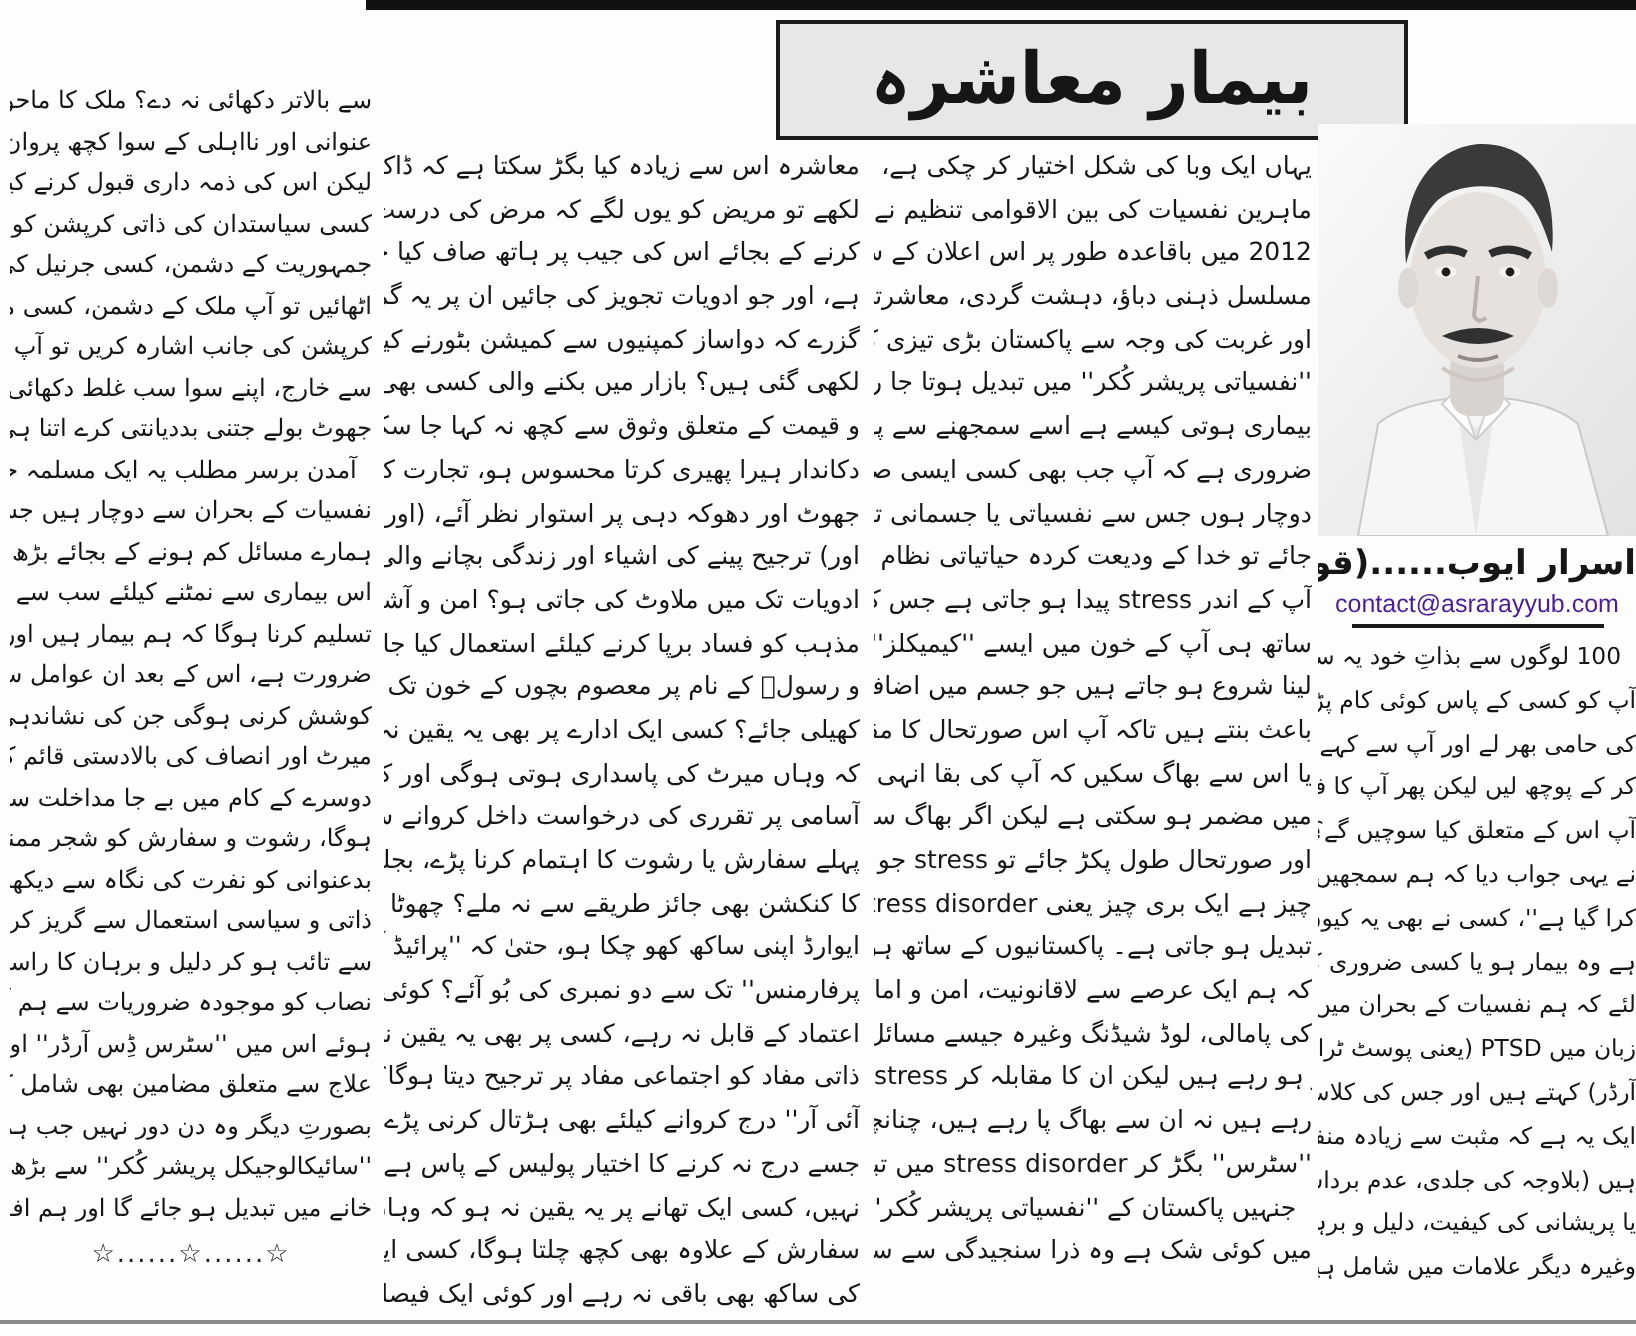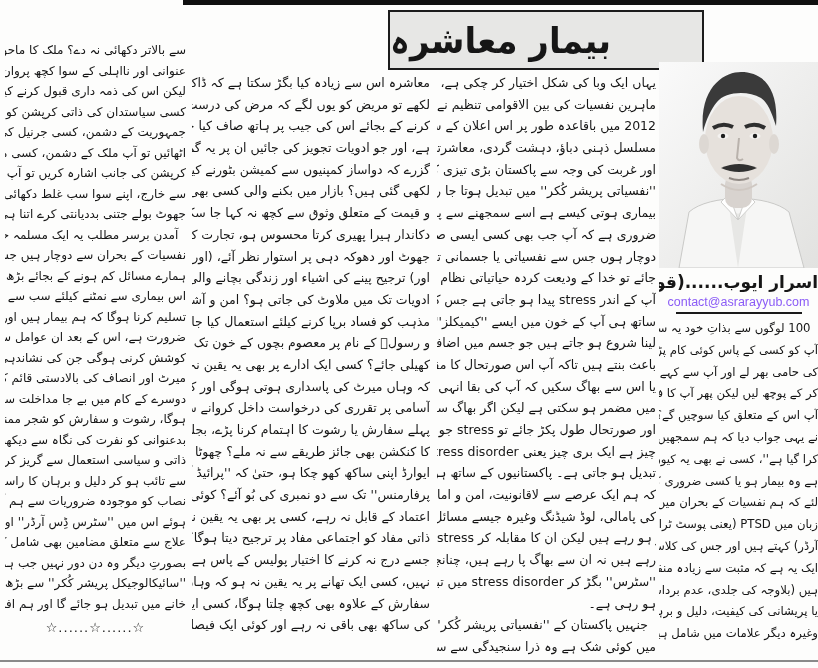--- a/index.html
+++ b/index.html
@@ -7,21 +7,21 @@
     position:relative; width:818px; height:668px;
     background:#fdfdfc; overflow:hidden;
     font-family:"DejaVu Sans",sans-serif; color:#161616;
   }
   .top-rule{position:absolute; left:183px; top:0; width:635px; height:5px; background:#101010;}
   .bottom-rule{position:absolute; left:0; top:660px; width:818px; height:2px; background:#8a8a8a;}
 
   .title-box{
     position:absolute; left:388px; top:10px; width:312px; height:56px;
     background:#e7e7e5; border:2px solid #1c1c1c;
-    display:flex; align-items:center; justify-content:flex-start;
+    display:flex; align-items:center; justify-content:center;
   }
   .title-box .t{
     font-size:34px; font-weight:bold; direction:rtl; line-height:1;
     transform:scaleY(1.05);
   }
 
   .col{position:absolute; direction:rtl; text-align:right;}
   .tline{
     white-space:nowrap; overflow:hidden; direction:rtl; unicode-bidi:plaintext;
     text-align:right;
@@ -41,21 +41,21 @@
   .sidebar{position:absolute; left:659px; top:62px; width:159px;}
   .photo{
     width:159px; height:206px; background:#f2f2f1; overflow:hidden;
   }
   .author-line{
     margin-top:4px; text-align:center; direction:rtl;
     font-size:17px; font-weight:bold; white-space:nowrap; overflow:hidden;
   }
   .email-line{
     margin-top:3px; text-align:center;
-    font-size:12.5px; color:#8b5cf6; font-family:"Liberation Sans",sans-serif;
+    font-size:12.5px; color:#4c1d95; font-family:"Liberation Sans",sans-serif;
   }
   .email-rule{width:126px; height:2px; background:#1a1a1a; margin:3px auto 4px auto;}
   .sidebar-text{direction:rtl; font-size:11.7px;}
   .sidebar-text .tline{height:21.8px; line-height:21.8px;}
 </style>
 </head>
 <body>
 
 <div class="page">
 
@@ -116,20 +116,21 @@
         <div class="tline">و رسولؐ کے نام پر معصوم بچوں کے خون تک کی ہولی</div>
         <div class="tline">کھیلی جائے؟ کسی ایک ادارے پر بھی یہ یقین نہ رہے</div>
         <div class="tline">کہ وہاں میرٹ کی پاسداری ہوتی ہوگی اور کسی</div>
         <div class="tline">آسامی پر تقرری کی درخواست داخل کروانے سے</div>
         <div class="tline">پہلے سفارش یا رشوت کا اہتمام کرنا پڑے، بجلی اور گیس</div>
         <div class="tline">کا کنکشن بھی جائز طریقے سے نہ ملے؟ چھوٹا یا بڑا ہر</div>
         <div class="tline">ایوارڈ اپنی ساکھ کھو چکا ہو، حتیٰ کہ ''پرائیڈ آف</div>
         <div class="tline">پرفارمنس'' تک سے دو نمبری کی بُو آئے؟ کوئی فرد</div>
         <div class="tline">اعتماد کے قابل نہ رہے، کسی پر بھی یہ یقین نہ ہو کہ وہ</div>
         <div class="tline">ذاتی مفاد کو اجتماعی مفاد پر ترجیح دیتا ہوگا؟ وہ ''ایف</div>
+        <div class="tline">آئی آر'' درج کروانے کیلئے بھی ہڑتال کرنی پڑے</div>
         <div class="tline">جسے درج نہ کرنے کا اختیار پولیس کے پاس ہے ہی</div>
         <div class="tline">نہیں، کسی ایک تھانے پر یہ یقین نہ ہو کہ وہاں رشوت یا</div>
         <div class="tline">سفارش کے علاوہ بھی کچھ چلتا ہوگا، کسی ایک عدالت</div>
         <div class="tline">کی ساکھ بھی باقی نہ رہے اور کوئی ایک فیصلہ بھی شبہ</div>
       </div>
   </div>
 
   <div class="col col3">
     <div>
         <div class="tline">یہاں ایک وبا کی شکل اختیار کر چکی ہے، جس کی نشاندہی</div>
@@ -149,21 +150,20 @@
         <div class="tline">یا اس سے بھاگ سکیں کہ آپ کی بقا انہی دو صورتوں</div>
         <div class="tline">میں مضمر ہو سکتی ہے لیکن اگر بھاگ سکیں نہ مقابلہ کر سکیں</div>
         <div class="tline">اور صورتحال طول پکڑ جائے تو stress جو ایک اچھی</div>
         <div class="tline">چیز ہے ایک بری چیز یعنی stress disorder میں</div>
         <div class="tline">تبدیل ہو جاتی ہے۔ پاکستانیوں کے ساتھ ہو یہ رہا ہے</div>
         <div class="tline">کہ ہم ایک عرصے سے لاقانونیت، امن و امان، میرٹ</div>
         <div class="tline">کی پامالی، لوڈ شیڈنگ وغیرہ جیسے مسائل کی وجہ سے</div>
         <div class="tline">stress کا شکار تو ہو رہے ہیں لیکن ان کا مقابلہ کر</div>
         <div class="tline">رہے ہیں نہ ان سے بھاگ پا رہے ہیں، چنانچہ ہمارا</div>
         <div class="tline">''سٹرس'' بگڑ کر stress disorder میں تبدیل</div>
-        <div class="tline">ہو رہی ہے۔</div>
         <div class="tline">&nbsp;&nbsp;جنہیں پاکستان کے ''نفسیاتی پریشر کُکر'' ہونے</div>
         <div class="tline">میں کوئی شک ہے وہ ذرا سنجیدگی سے سوچیں کہ کیا</div>
       </div>
   </div>
 
   <div class="sidebar">
     <div class="photo">
       <svg width="159" height="206" viewBox="0 0 159 206" xmlns="http://www.w3.org/2000/svg">
         <defs>
           <linearGradient id="bg" x1="0" y1="0" x2="1" y2="1">

